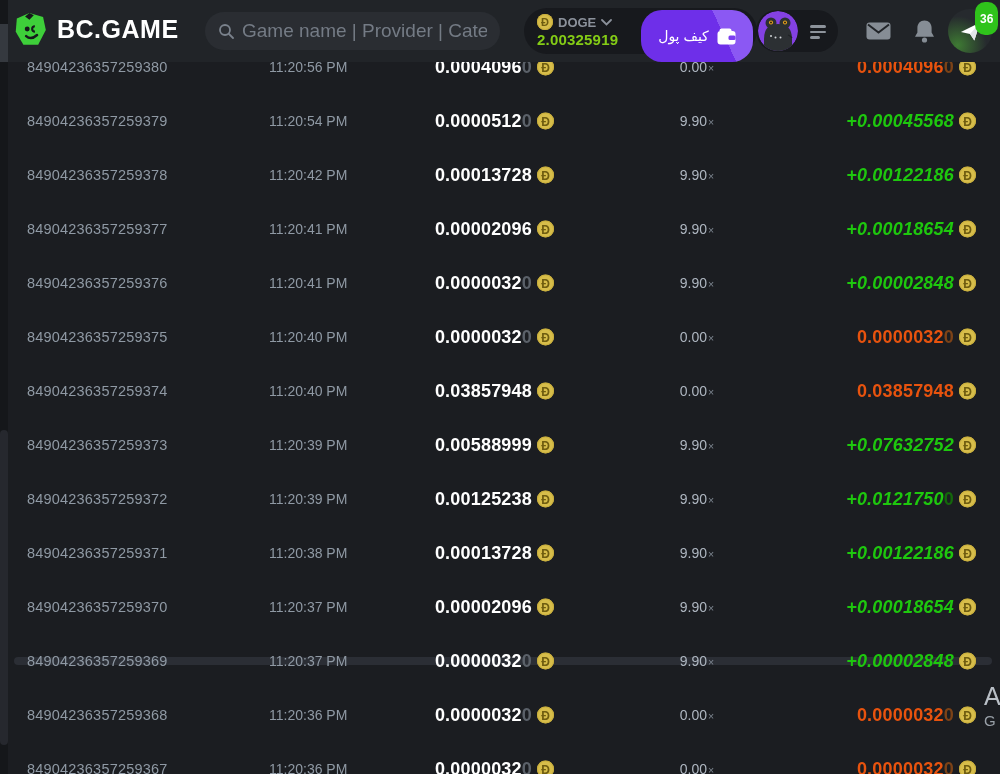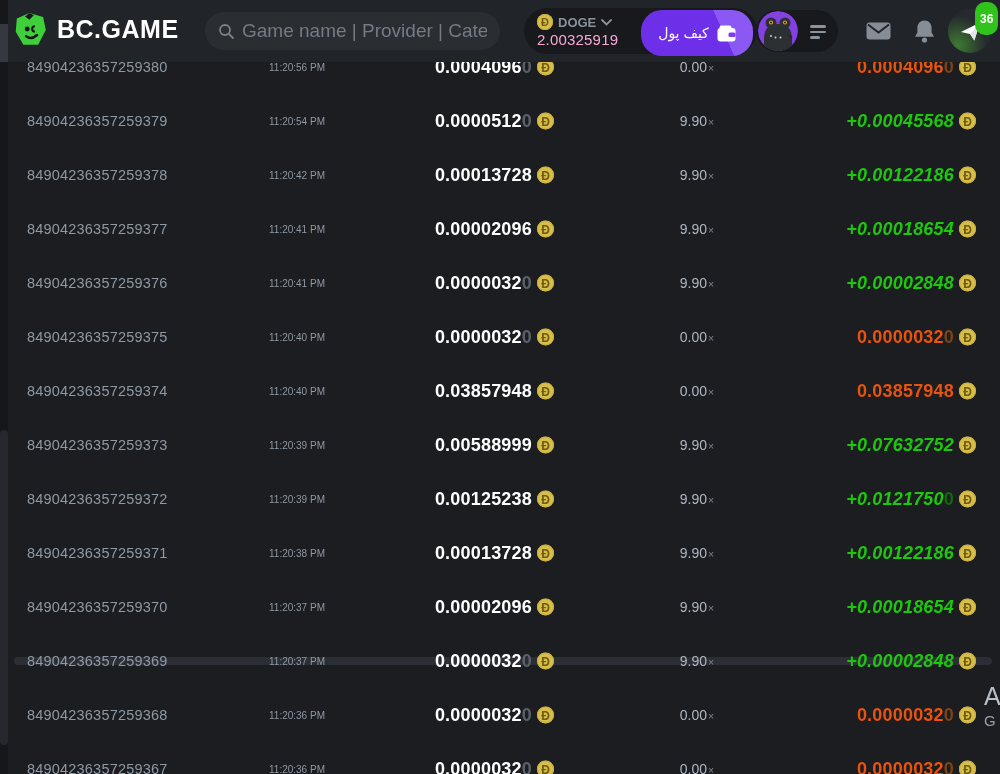--- a/index.html
+++ b/index.html
@@ -29,33 +29,33 @@
     color:#c6ccd4; font-size:19px; font-family:inherit;
   }
   .search input::placeholder { color:#747b85; }
 
   .balance-pill {
     position:absolute; left:524px; top:8px; width:233px; height:46px;
     background:#17191d; border-radius:23px; cursor:pointer;
   }
   .bal-row1 { position:absolute; left:13px; top:6px; display:flex; align-items:center; gap:5px; }
   .cur-code { color:#8b919b; font-size:13px; font-weight:700; }
-  .bal-row2 { position:absolute; left:13px; top:23px; color:#f9a8d4; font-size:15px; font-weight:400; letter-spacing:.2px; }
+  .bal-row2 { position:absolute; left:13px; top:23px; color:#84cc16; font-size:15px; font-weight:700; letter-spacing:.2px; }
 
   .coin {
     display:inline-flex; align-items:center; justify-content:center;
     width:17px; height:17px; border-radius:50%;
     background:#d7bd4a; color:#6e5c10; font-size:12px; font-weight:700;
     box-shadow: inset 0 0 0 1px #c9ae3c;
     flex:0 0 auto;
   }
   .coin.small { width:16px; height:16px; font-size:11px; }
 
   .wallet-btn {
-    position:absolute; left:641px; top:10px; width:112px; height:46px;
+    position:absolute; left:641px; top:10px; width:112px; height:52px;
     border:none; border-radius:21px; cursor:pointer;
     background:linear-gradient(245deg,#8b58f3 0 30%,#6e2fe9 30% 100%);
     color:#fff; font-size:14px; font-family:inherit;
     display:flex; align-items:center; justify-content:center; gap:8px;
   }
 
   .avatar-pill {
     position:absolute; left:756px; top:10px; width:82px; height:42px;
     background:#17191d; border-radius:21px;
   }
@@ -89,21 +89,21 @@
     position:absolute; left:8px; top:62px; right:0; bottom:0;
     display:flex; flex-direction:column;gap:44px;
   }
   .row { position:relative; flex:1 1 0; cursor:pointer; }
   .row.highlighted::before {
     content:''; position:absolute; left:6px; right:8px; top:1px; bottom:1px;
     background:#2b2e35; border-radius:10px;
   }
   .cell { position:absolute; top:50%; transform:translateY(-50%); z-index:1; white-space:nowrap; }
   .c-id   { left:19px;  color:#8f99a4; font-size:14.5px; letter-spacing:.2px; }
-  .c-time { left:261px; color:#8f99a4; font-size:10px; }
+  .c-time { left:261px; color:#8f99a4; font-size:14px; }
   .c-bet  { right:446px; display:flex; align-items:center; }
   .c-mult { left:689px; transform:translate(-50%,-50%); color:#aeb6c0; font-size:14px; }
   .c-mult .times { font-size:10.5px; color:#7d8590; margin-left:1px; }
   .c-payout { right:24px; display:flex; align-items:center; }
   .amt { font-size:18px; font-weight:700; letter-spacing:.2px; }
   .c-bet .main { color:#ffffff; }
   .c-bet .dim  { color:#5b6169; }
   .c-payout.win  .main { color:var(--win);font-style:italic; }
   .c-payout.win  .dim  { color:#14670c; }
   .c-payout.lose .main { color:var(--lose); }

